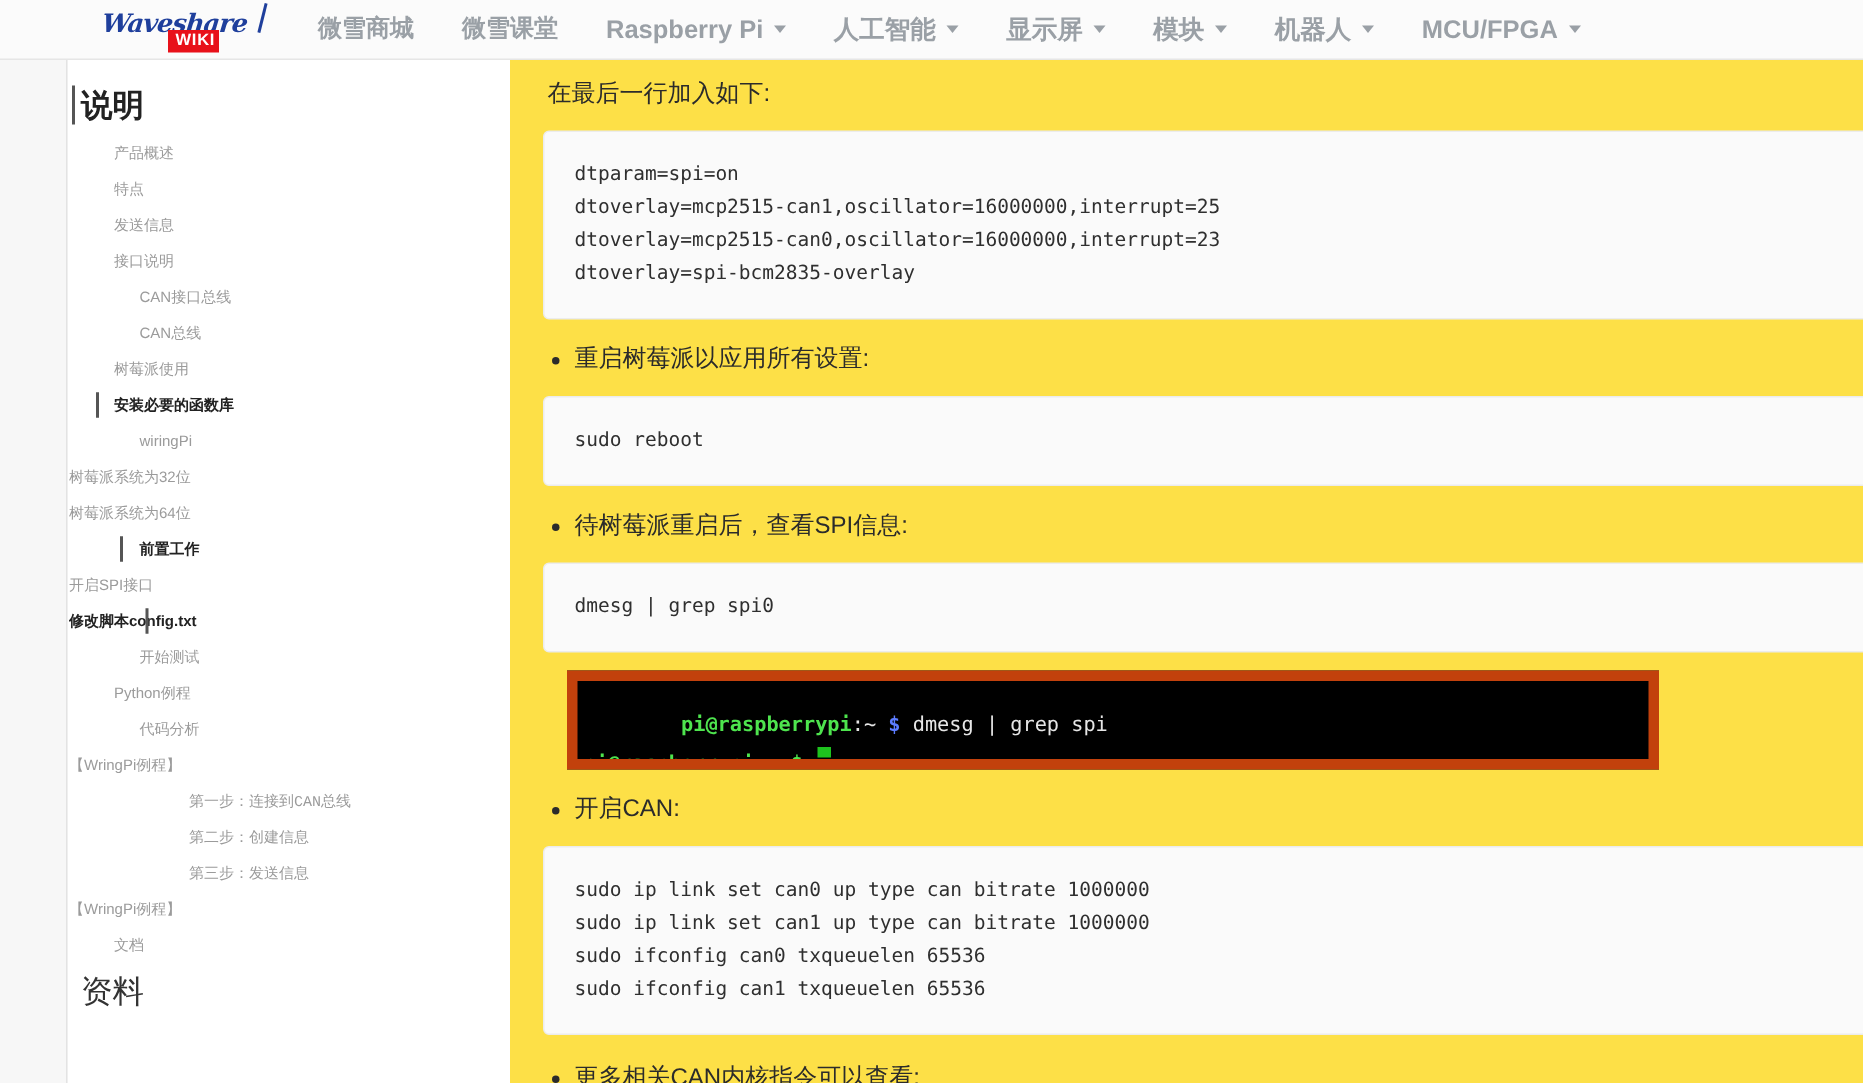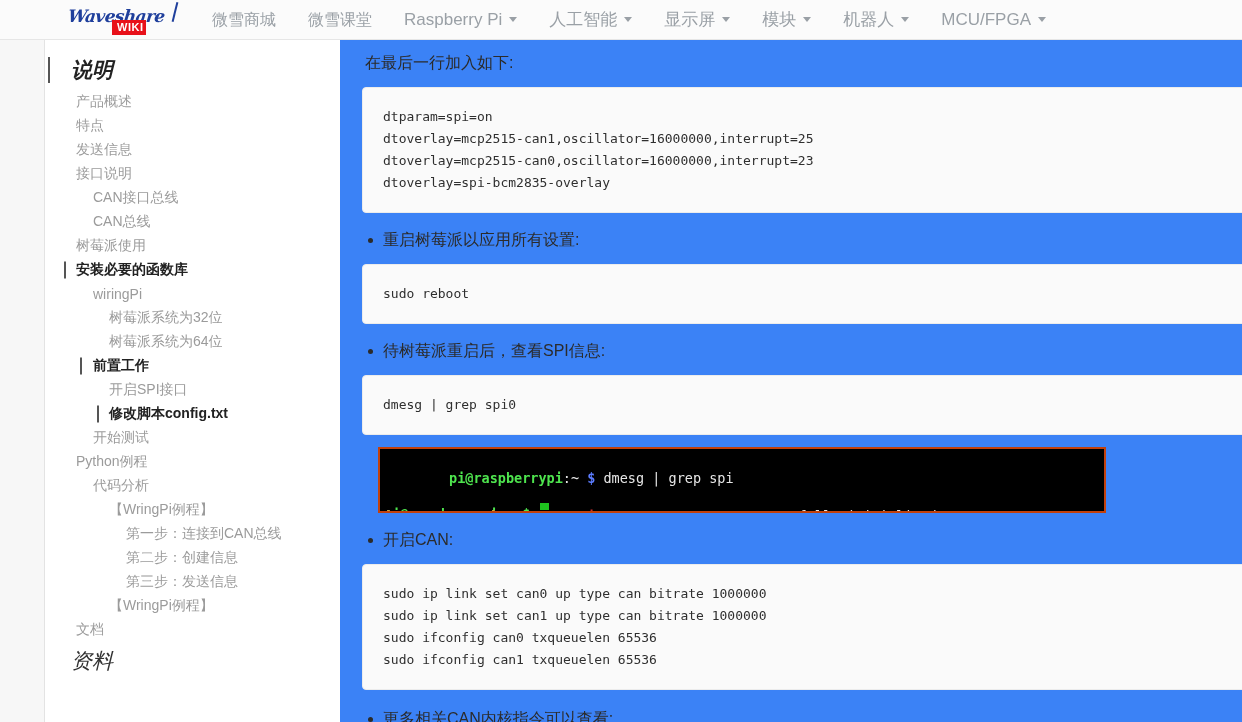--- a/index.html
+++ b/index.html
@@ -59,20 +59,21 @@
   }
   .nav-items { display: flex; align-items: center; margin-left: 16px; }
   .nav-item {
     color: #9aa0a6;
     font-size: 16px;
     padding: 0 16px;
     white-space: nowrap;
     cursor: pointer;
     display: flex; align-items: center;
     line-height: 40px;
+    font-weight: bold;
   }
   .nav-item.big { font-size: 17px; justify-content: space-between; }
   .caret {
     display: inline-block;
     margin-left: 7px;
     width: 0; height: 0;
     border-left: 4px solid transparent;
     border-right: 4px solid transparent;
     border-top: 5px solid #9aa0a6;
   }
@@ -97,21 +98,21 @@
     top: 0; left: 46px;
     width: 282px; height: 682px;
     background: #ffffff;
     overflow: hidden;
     padding-top: 10px;
   }
   .sb-row {
     display: flex; align-items: center;
     height: 24px;
     color: #9b9b9b;
-    font-size: 14px;
+    font-size: 10px;
     white-space: nowrap;
     cursor: pointer;
     position: relative;
   }
   .sb-row.head {
     height: 40px;
     font-size: 21px;
     color: #333333;
     font-weight: normal;
   }
@@ -128,25 +129,25 @@
     position: absolute;
     left: 0; top: 50%;
     transform: translateY(-50%);
     width: 2px; height: 17px;
     background: #555555;
   }
   .sb-row.head .sb-bar { height: 26px; width: 2px; background: #555; }
   .sb-label { display: inline-block; }
 
   
-  .lv0 { padding-left: 25px; font-style: italic; }
+  .lv0 { padding-left: 8px; }
   .lv1 { padding-left: 30px; }
   .lv2 { padding-left: 47px; }
-  .lv3 { padding-left: 63px; }
-  .lv4 { padding-left: 80px; }
+  .lv3 { }
+  .lv4 { padding-left: 80px; font-family: Liberation Mono, monospace; }
 
   
   #sb-track {
     position: absolute;
     left: 313px; top: 0;
     width: 14px; height: 682px;
     background: #ffffff;
   }
   #sb-thumb {
     position: absolute;
@@ -155,21 +156,21 @@
     background: #d2d2d2;
     border-radius: 1px;
     cursor: pointer;
   }
 
   
   #content {
     position: absolute;
     top: 0; left: 340px;
     width: 902px; height: 682px;
-    background: #3b82f6;
+    background: #fde047;
     overflow: hidden;
     padding-top: 4px;
   }
   .para {
     font-size: 16px;
     color: #2b2b2b;
     margin: 6px 0 0 25px;
     line-height: 26px;
   }
   .bullet {
@@ -200,21 +201,21 @@
     white-space: pre;
     width: 1000px;
   }
   .codebox .ln { display: block; }
 
   
   .term {
     margin: 12px 0 0 38px;
     width: 728px;
     background: #000000;
-    border: 2px solid #c2410c;
+    border: 7px solid #c2410c;
     padding: 1px 0 0 4px;
     font-family: "DejaVu Sans Mono", "Liberation Mono", monospace;
     font-size: 13.5px;
     line-height: 19px;
     overflow: hidden;
     height: 66px;
     position: relative;
   }
   .term .tline { white-space: pre; }
   .t-green { color: #4ee44e; font-weight: bold; }

